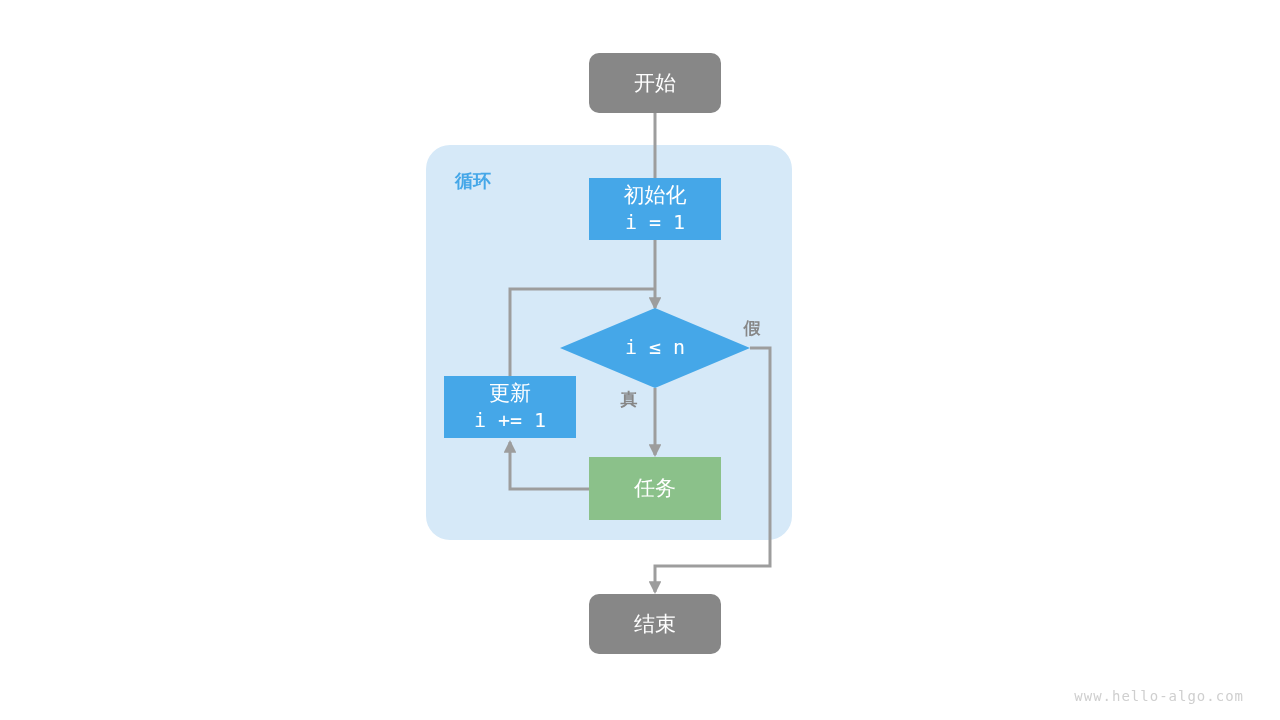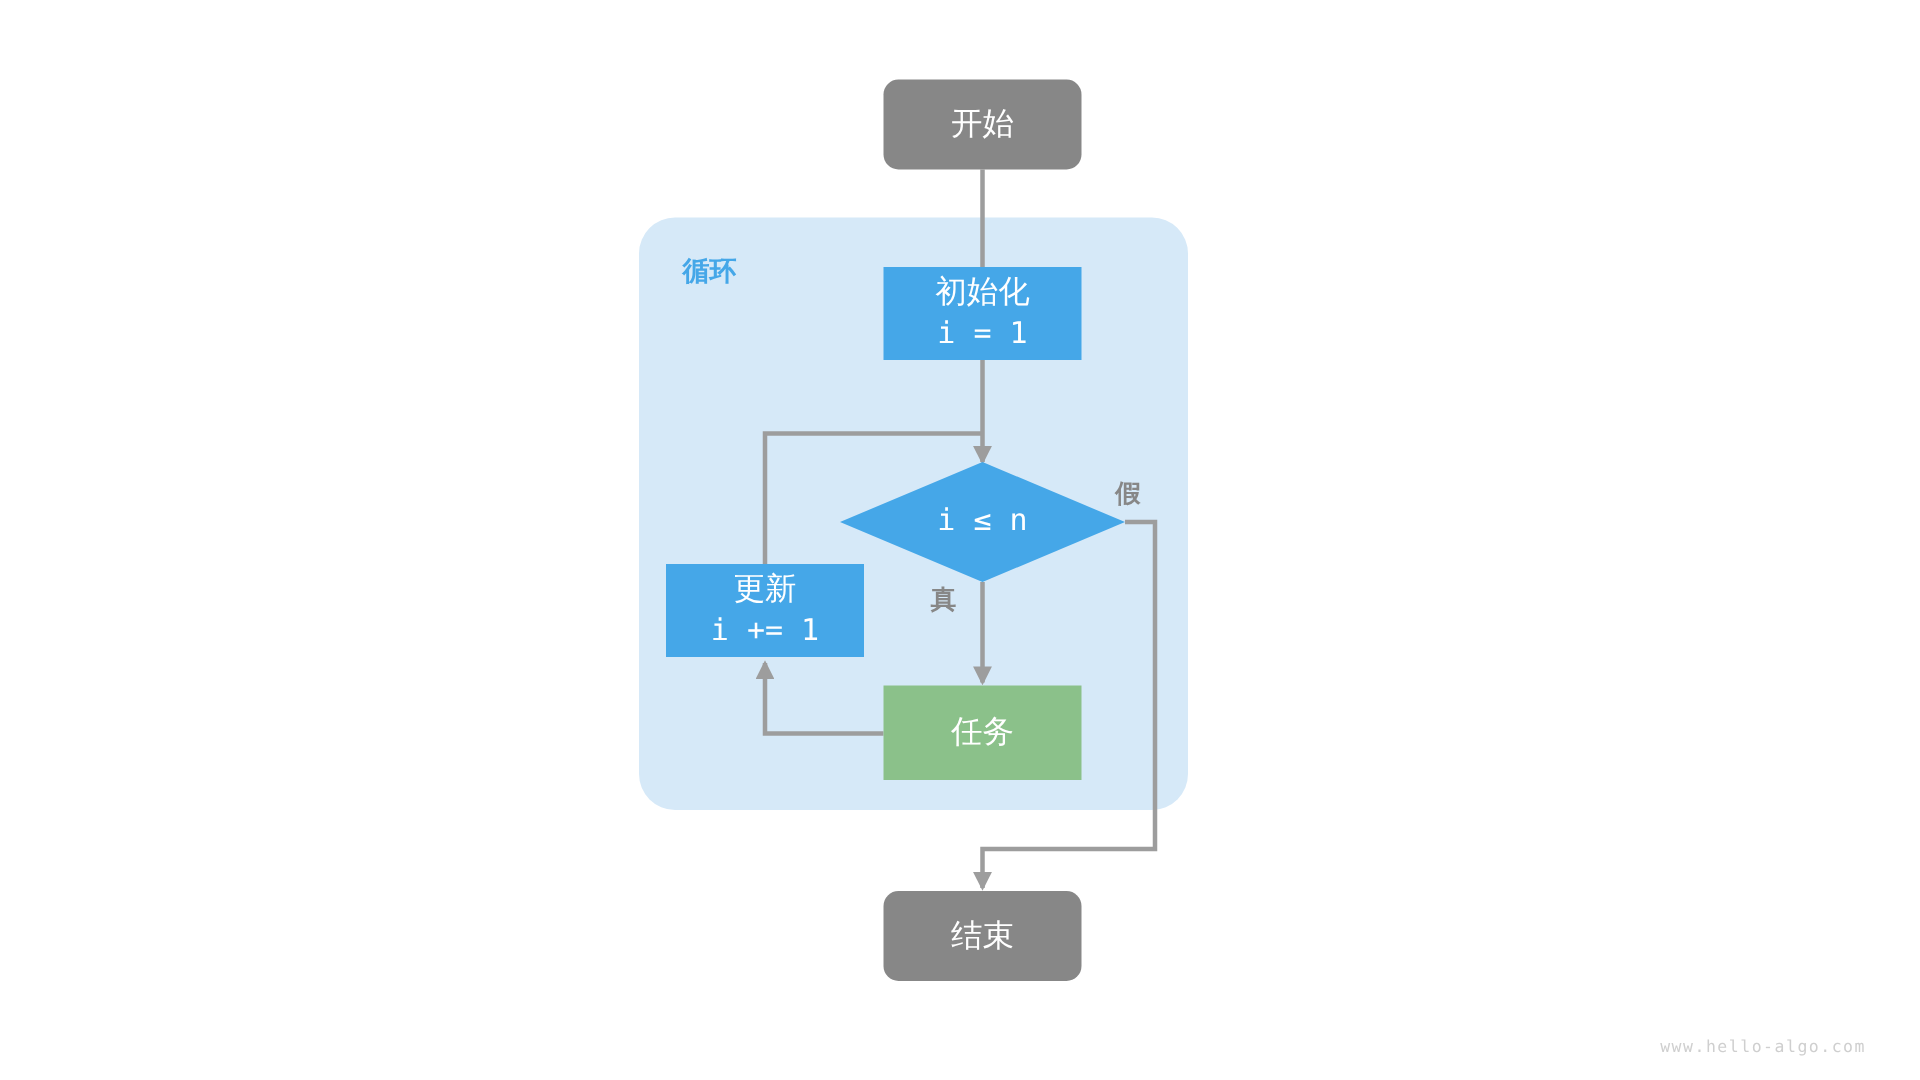--- a/index.html
+++ b/index.html
@@ -54,21 +54,21 @@
     font-weight: bold;
     fill: #45A7E8;
     text-anchor: start;
     dominant-baseline: middle;
   }
   .watermark {
     position: absolute;
     right: 36px;
     bottom: 16px;
     font-family: "DejaVu Sans Mono", "Liberation Mono", monospace;
-    font-size: 11px;
+    font-size: 14px;
     letter-spacing: 1px;
     color: #cfcfcf;
     user-select: none;
   }
   .flowline {
     stroke: #9d9d9d;
     stroke-width: 3;
     fill: none;
   }
 </style>

